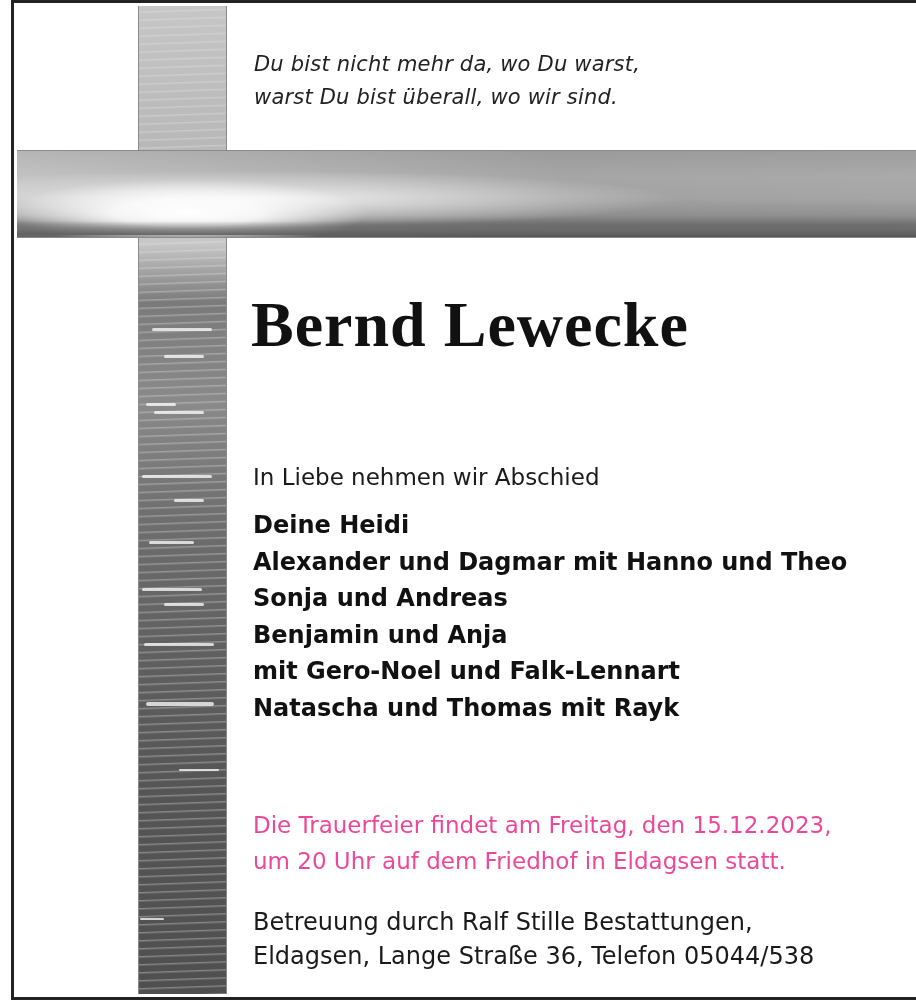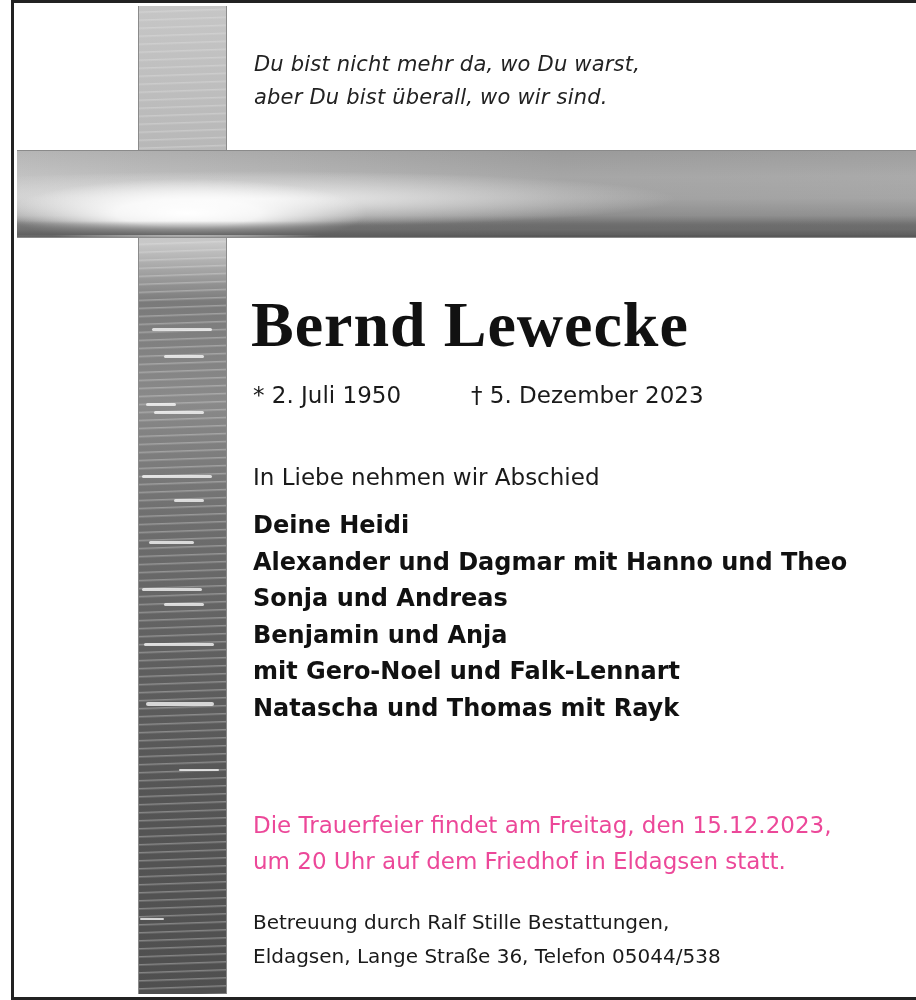--- a/index.html
+++ b/index.html
@@ -41,21 +41,21 @@
   }
   .verse { left: 240px; top: 45px; font-style: italic; font-size: 21px; line-height: 33px; color: #222; letter-spacing: 0.2px; }
   .name { left: 237px; top: 282px; font-size: 64px; font-weight: bold; line-height: 80px; letter-spacing: 1px; color: #111; font-family: Liberation Serif, serif; }
   .dates { left: 239px; top: 375px; font-size: 23px; line-height: 34px; color: #1a1a1a; }
   .dates span { display: inline-block; }
   .dates .birth { width: 218px; }
   .intro { left: 239px; top: 456px; font-size: 23px; line-height: 36px; color: #1a1a1a; }
   .mourners { left: 239px; top: 504px; font-size: 24px; font-weight: bold; line-height: 36.5px; color: #111; }
   .mourners div { height: 36.5px; }
   .service { left: 239px; top: 804px; font-size: 23px; line-height: 36px; color: #ec4899; }
-  .undertaker { left: 239px; top: 902px; font-size: 20px; line-height: 34px; color: #1a1a1a; }
+  .undertaker { left: 239px; top: 902px; font-size: 24px; line-height: 34px; color: #1a1a1a; }
 </style>
 </head>
 <body>
 
 <div class="frame">
   <div class="bar"></div>
   <div class="band"></div>
   <div class="horizon"></div>
 
   <div class="glint" style="left:138px; top:325px; width:60px;"></div>
@@ -67,28 +67,25 @@
   <div class="glint" style="left:135px; top:538px; width:45px;"></div>
   <div class="glint" style="left:128px; top:585px; width:60px;"></div>
   <div class="glint" style="left:150px; top:600px; width:40px;"></div>
   <div class="glint" style="left:130px; top:640px; width:70px;"></div>
   <div class="glint" style="left:132px; top:699px; width:68px; height:4px;"></div>
   <div class="glint" style="left:165px; top:766px; width:40px; height:2px;"></div>
   <div class="glint" style="left:126px; top:915px; width:24px; height:2px;"></div>
 
   <div class="text verse">
     <div>Du bist nicht mehr da, wo Du warst,</div>
-    <div>aber Du bist überall, wo wir sind.</div>
+    <div>warst Du bist überall, wo wir sind.</div>
   </div>
 
   <div class="text name">Bernd Lewecke</div>
 
-  <div class="text dates">
-    <span class="birth">* 2. Juli 1950</span><span class="death">† 5. Dezember 2023</span>
-  </div>
 
   <div class="text mourners">
     <div>Deine Heidi</div>
     <div>Alexander und Dagmar mit Hanno und Theo</div>
     <div>Sonja und Andreas</div>
     <div>Benjamin und Anja</div>
     <div>mit Gero-Noel und Falk-Lennart</div>
     <div>Natascha und Thomas mit Rayk</div>
   </div>
 

